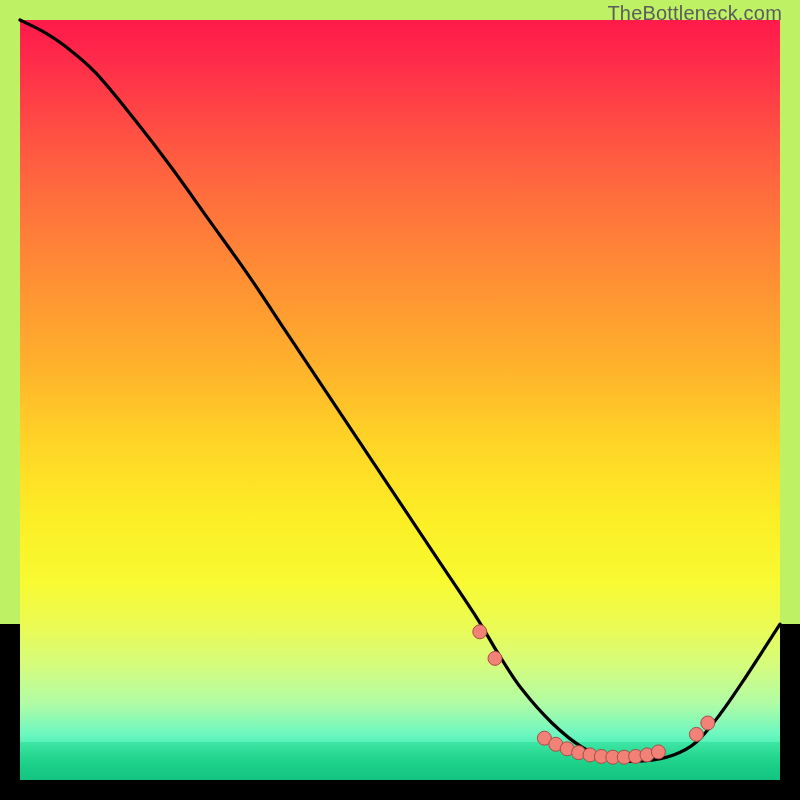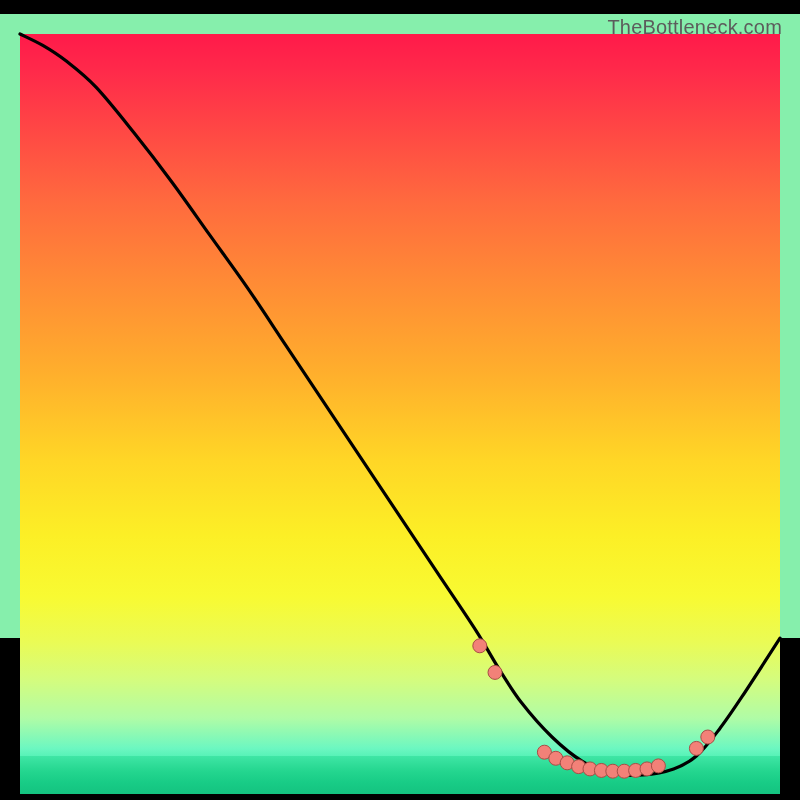--- a/index.html
+++ b/index.html
@@ -1,17 +1,17 @@
 <!DOCTYPE html>
 <html><head>
 <meta charset="utf-8">
 <style>
   * { margin: 0; padding: 0; box-sizing: border-box; }
   html, body { width: 800px; height: 800px; overflow: hidden; background: #000; }
-  .container { width: 800px; height: 624px; position: relative; background: #86efac; margin-top: 14px; }
+  .container { width: 800px; height: 624px; position: relative; background: #bef264; }
   .plot-area {
     position: absolute;
     left: 20px;
     top: 20px;
     width: 760px;
     height: 760px;
   }
   .gradient-bg {
     position: absolute;
     left: 0; top: 0; width: 100%; height: 100%;

